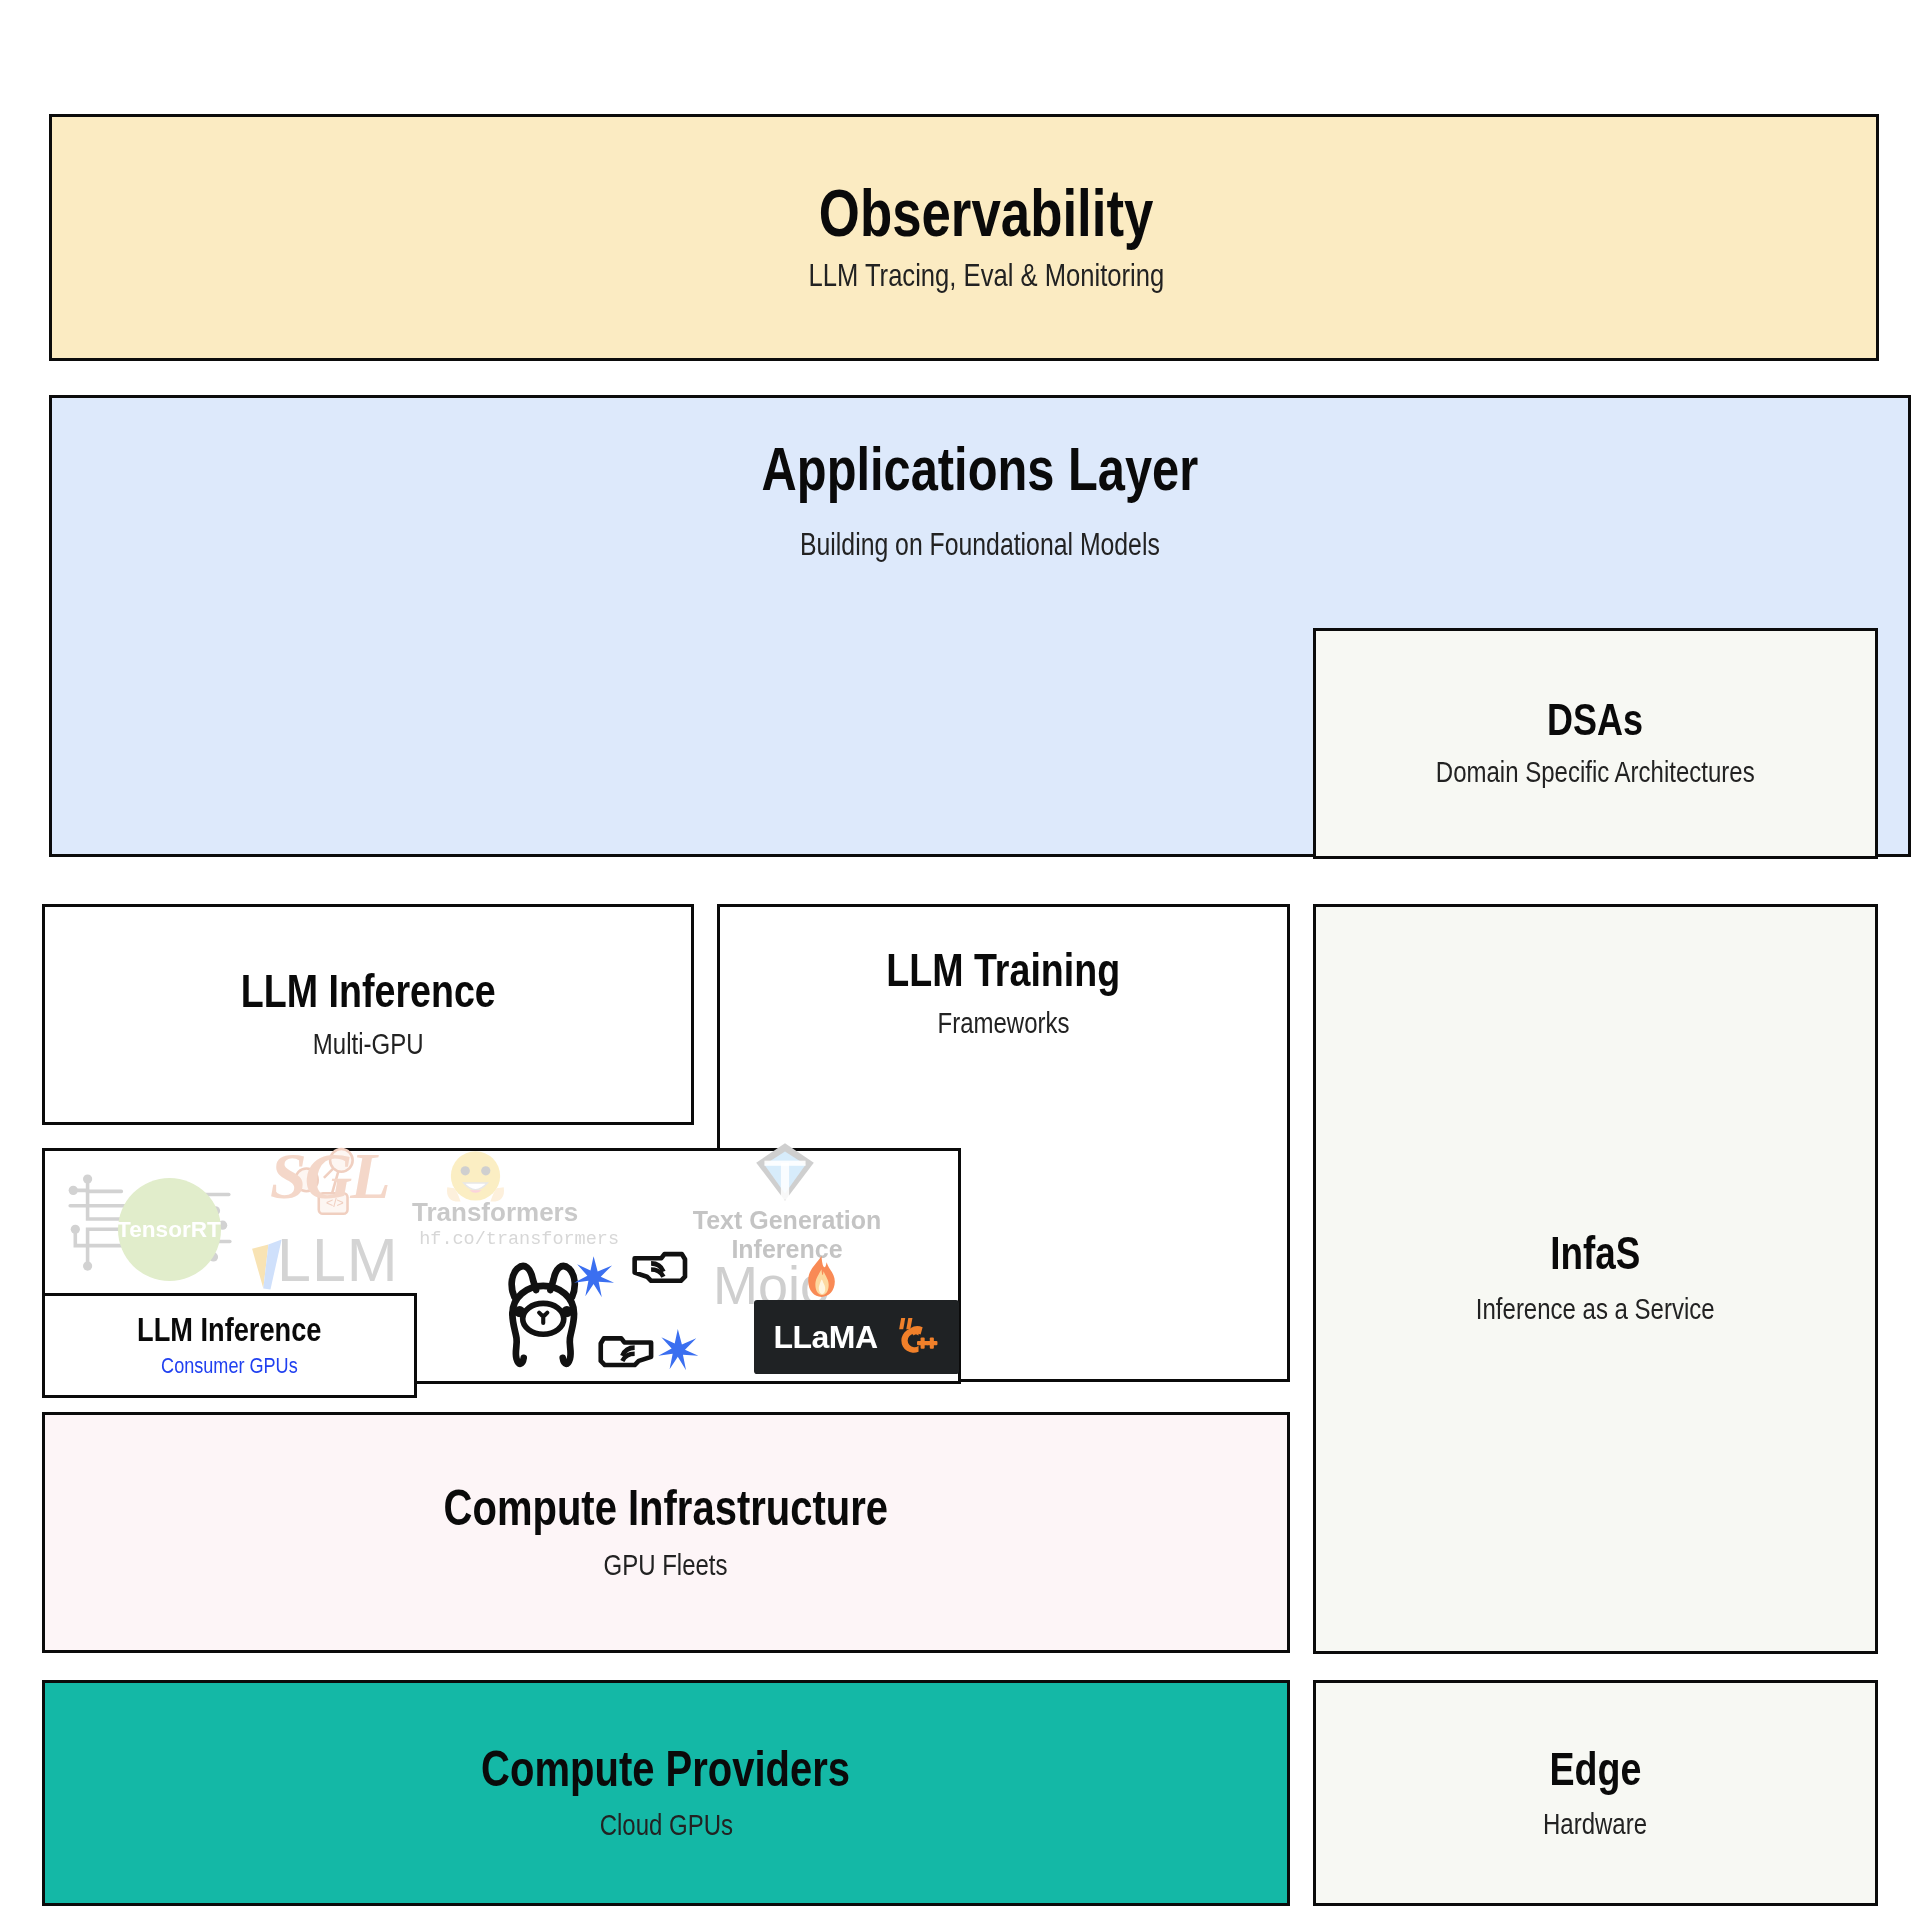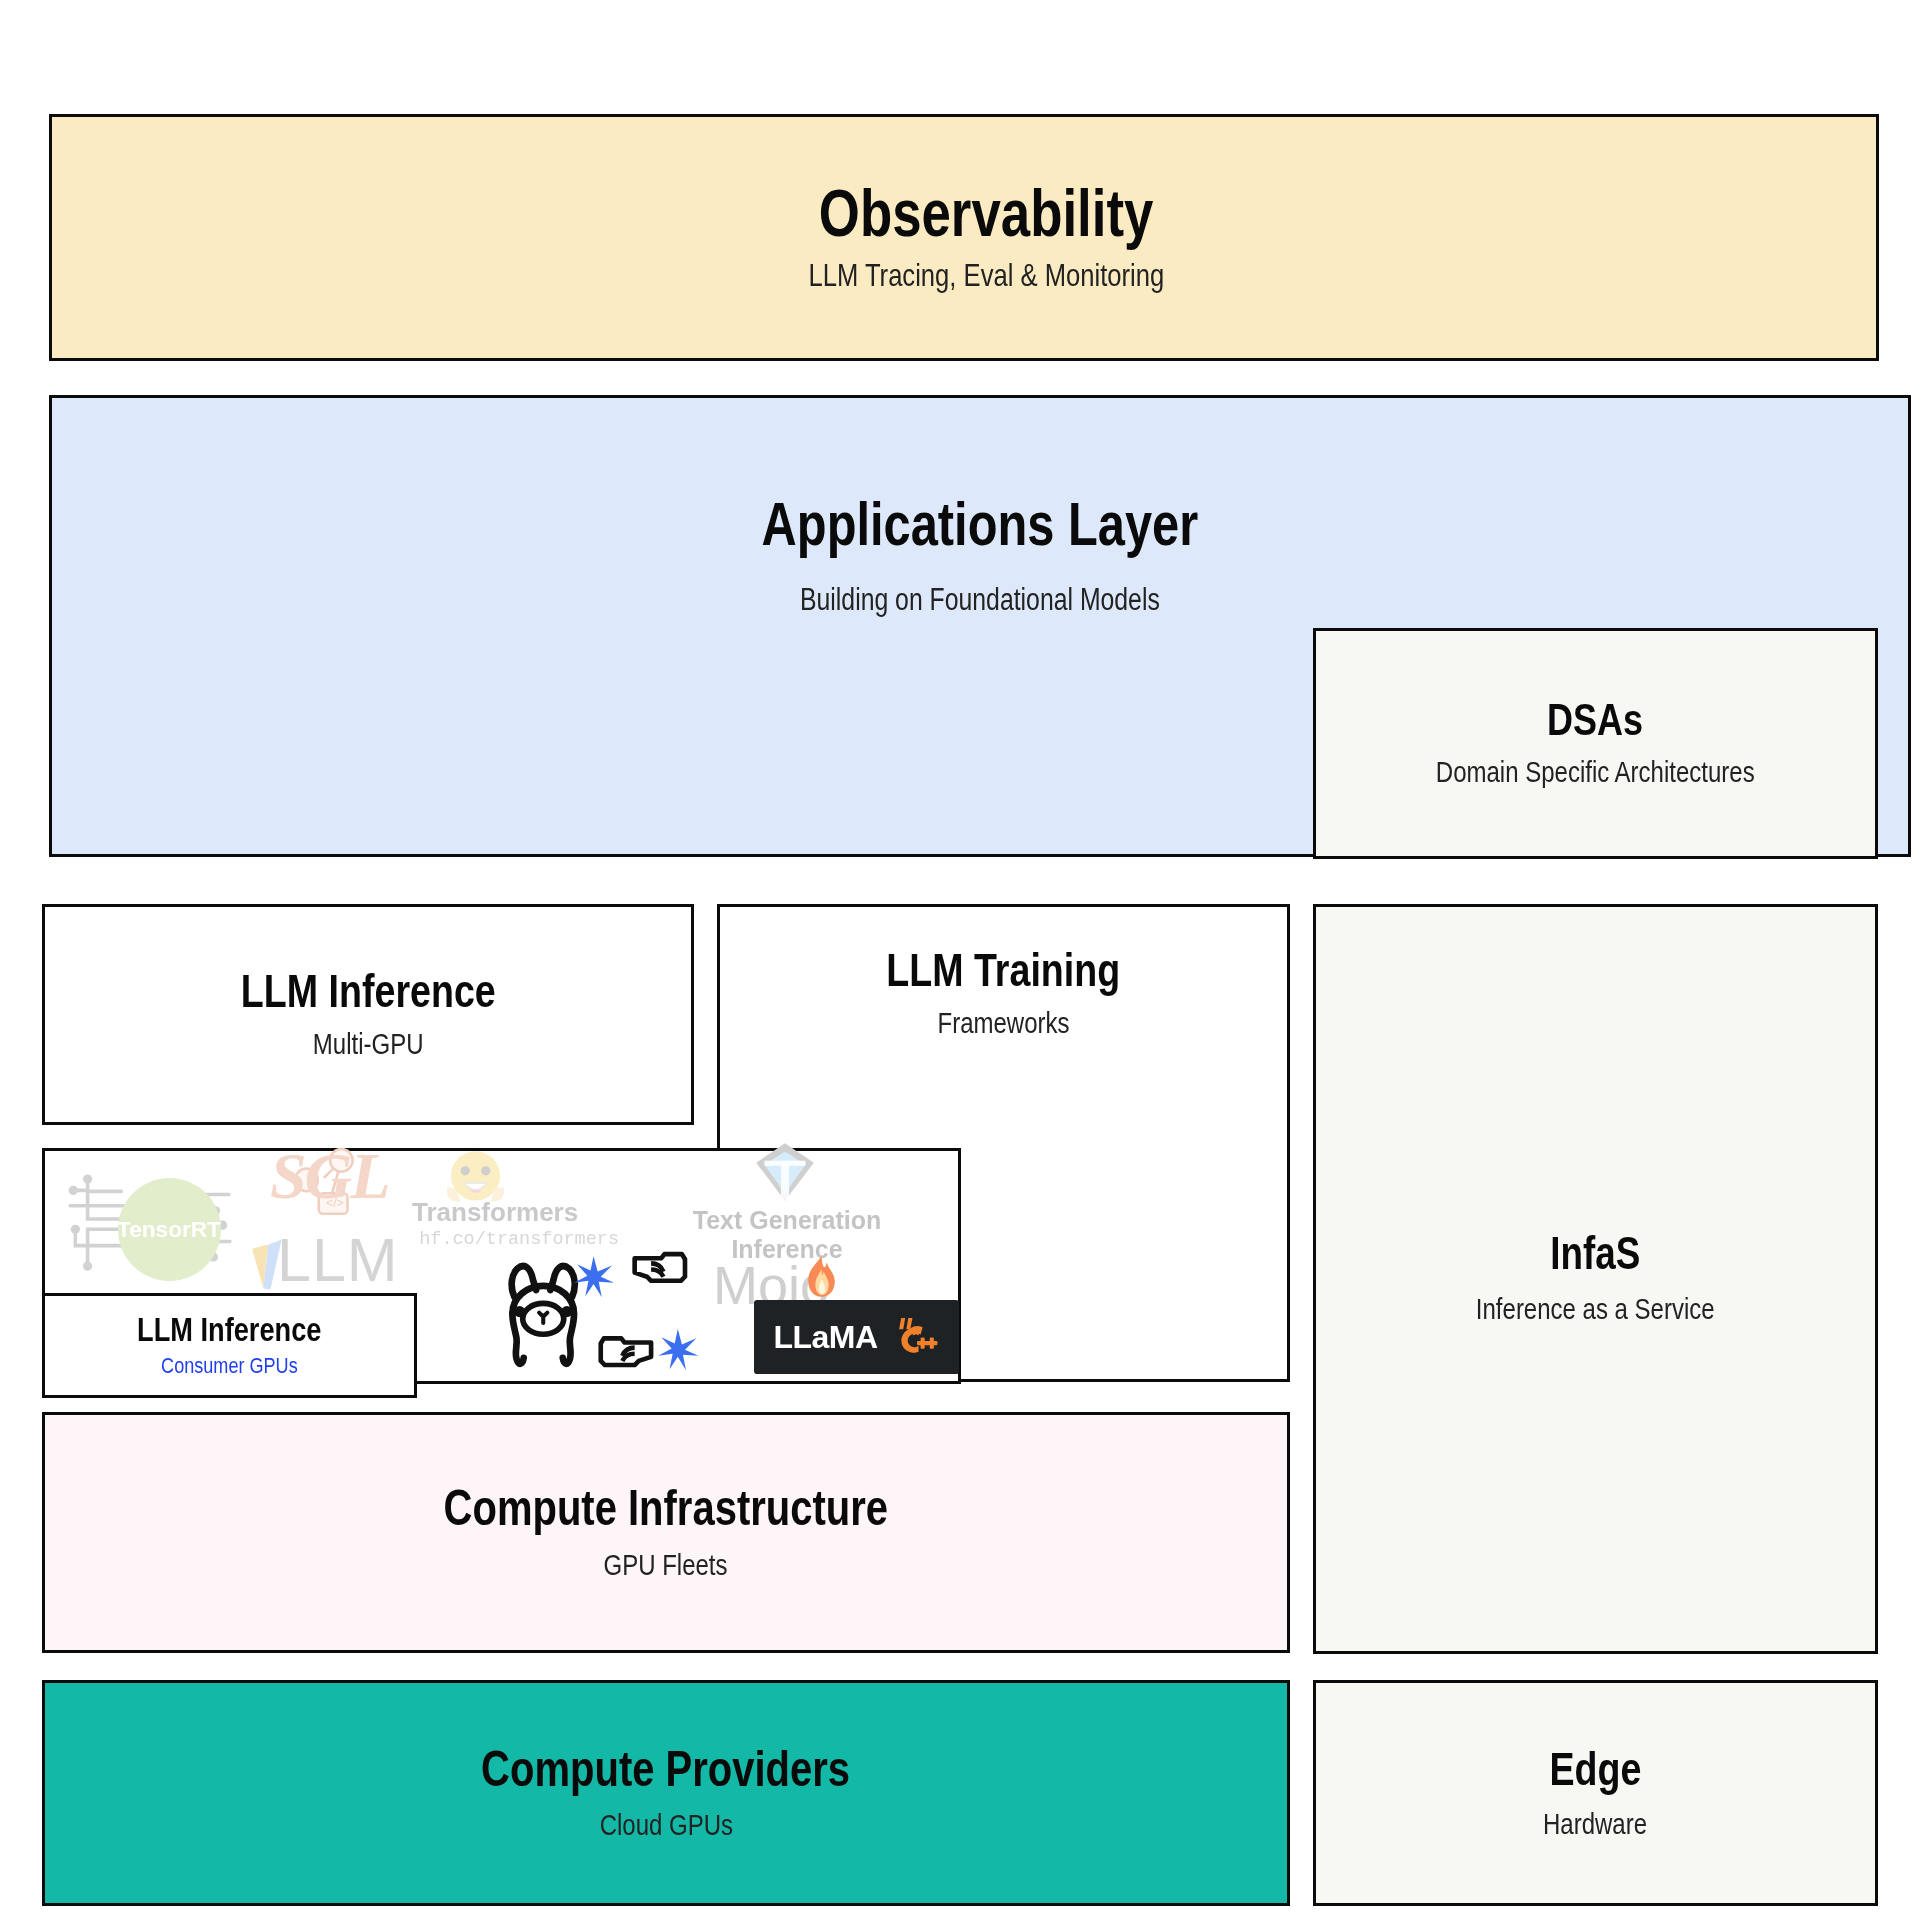--- a/index.html
+++ b/index.html
@@ -52,21 +52,21 @@
     font-weight:400; color:#222; line-height:1.18;
     transform: scaleX(0.80); transform-origin: center center;
   }
 
   
   #observability { left:49px; top:114px; width:1830px; height:247px; background:#fbebc2;padding-left:44px; }
   #observability .ttl { font-size:66px; margin-bottom:11.3px; }
   #observability .sub { font-size:32px; }
 
   #applications { left:49px; top:395px; width:1862px; height:462px; background:#dde9fb;
-      align-items:center; justify-content:flex-start; padding-top:96px; z-index:1; }
+      align-items:center; justify-content:flex-start; padding-top:41px; z-index:1; }
   #applications .ttl { font-size:61px; margin-bottom:27px; }
   #applications .sub { font-size:31px; max-width:514px; }
 
   #dsas { left:1313px; top:628px; width:565px; height:231px; background:#f7f8f3; z-index:3; }
   #dsas .ttl { font-size:45px; margin-bottom:11.3px; }
   #dsas .sub { font-size:30px; line-height:1.25; }
 
   #llm-inference { left:42px; top:904px; width:652px; height:221px; background:#ffffff; }
   #llm-inference .ttl { font-size:47px; margin-bottom:12.3px; }
   #llm-inference .sub { font-size:30px; }

